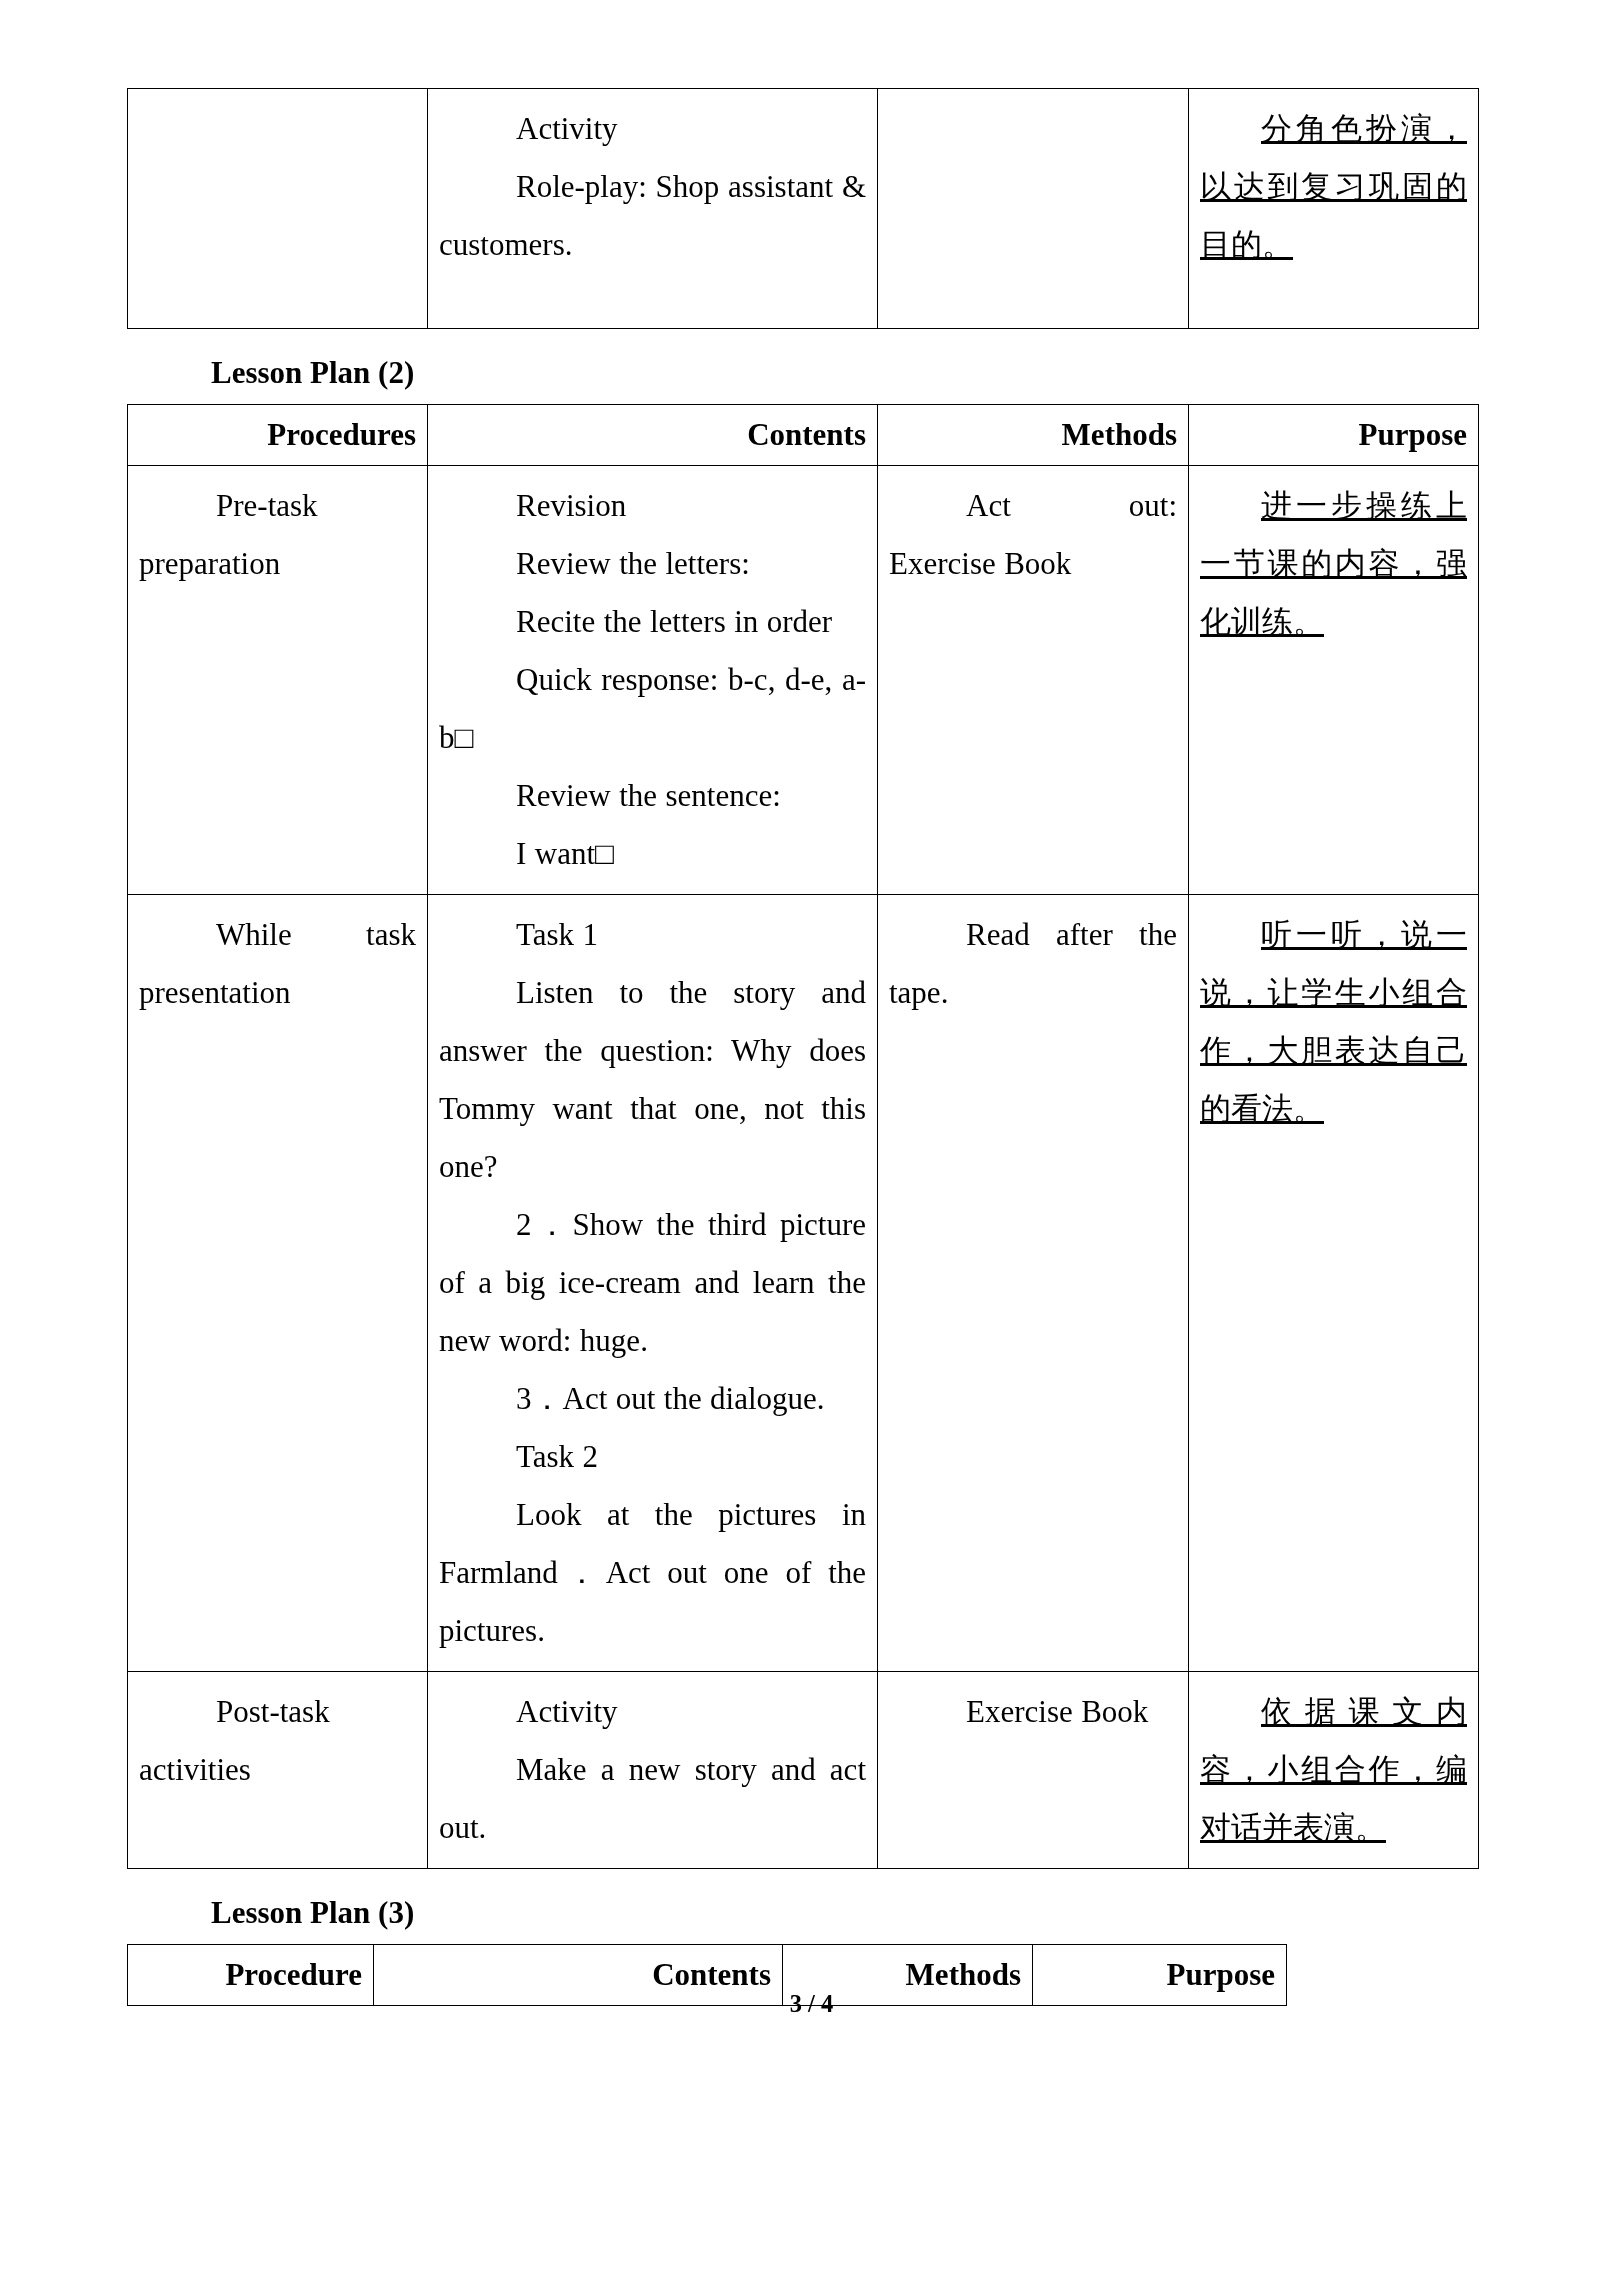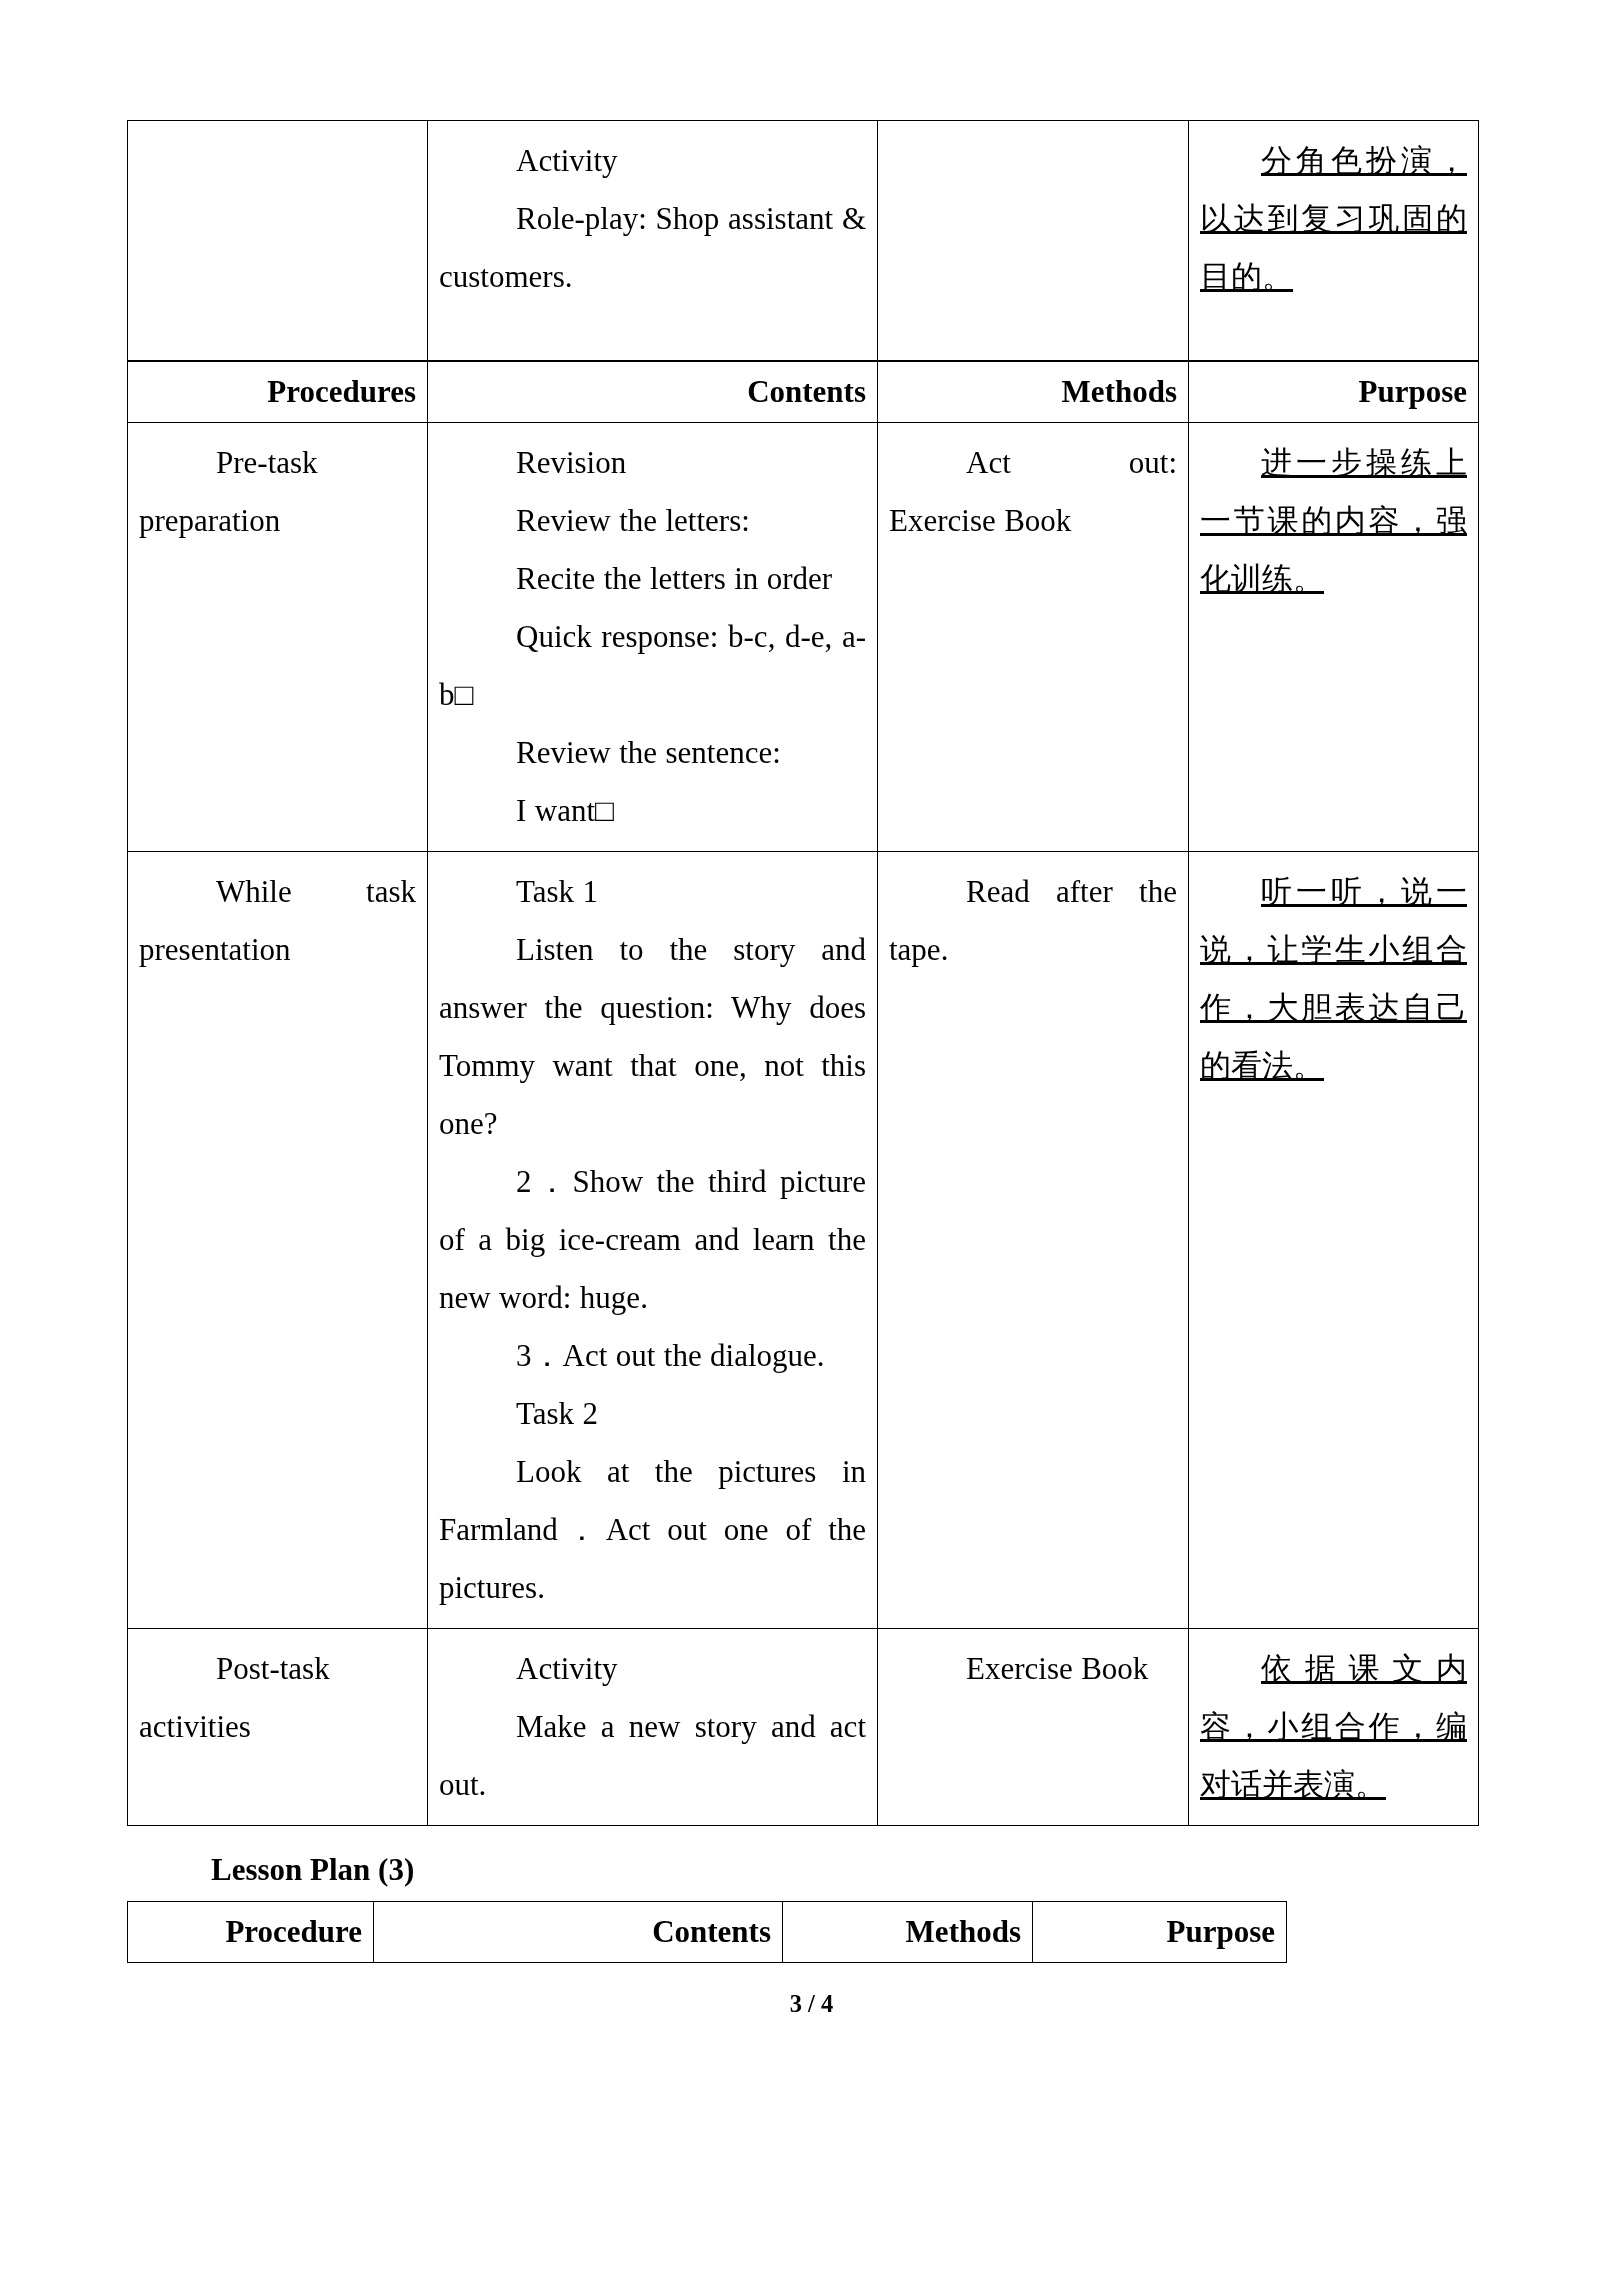--- a/index.html
+++ b/index.html
@@ -2,21 +2,21 @@
 <html style="font-size:11px"><head>
 <meta charset="utf-8">
 <style>
   * { margin:0; padding:0; box-sizing:border-box; }
   html, body { background:#ffffff; }
   body {
     width:1623px; height:2295px; position:relative;
     font-family:"Liberation Serif","DejaVu Serif",serif;
     color:#000; font-size:31px;
   }
-  .content { margin-left:127px; width:1351px; padding-top:120px; }
+  .content { margin-left:127px; width:1351px; padding-top:88px; }
 
   table.doc-table { border-collapse:collapse; table-layout:fixed; width:1351px; }
   table.doc-table td, table.doc-table th {
     border:1.4px solid #000; vertical-align:top; padding:11px 11px;
   }
   table.t3 { width:1159px; }
 
   
   col.c-proc { width:300px; }
   col.c-cont { width:450px; }
@@ -71,20 +71,21 @@
         <p class="para">Role-play: Shop assistant &amp; customers.</p>
       </td>
       <td></td>
       <td>
         <p class="para cn">分角色扮演，以达到复习巩固的目的。</p>
       </td>
     </tr>
   </tbody>
     </table>
 
+  <h3 class="plan-heading">Lesson Plan (2)</h3>
 
   <table class="doc-table t2">
     <colgroup>
       <col class="c-proc">
         <col class="c-cont">
         <col class="c-meth">
         <col class="c-purp">
     </colgroup>
     <tbody>
         <tr>

